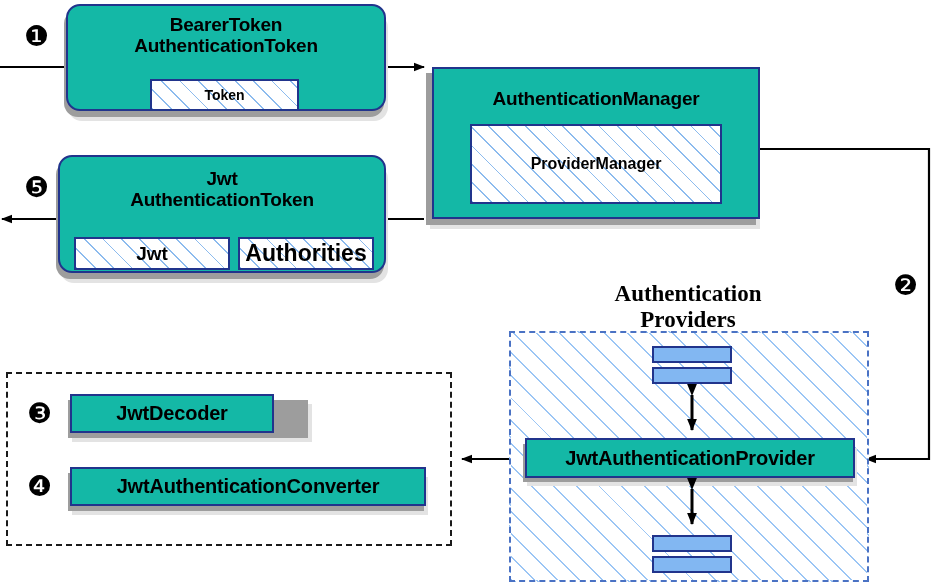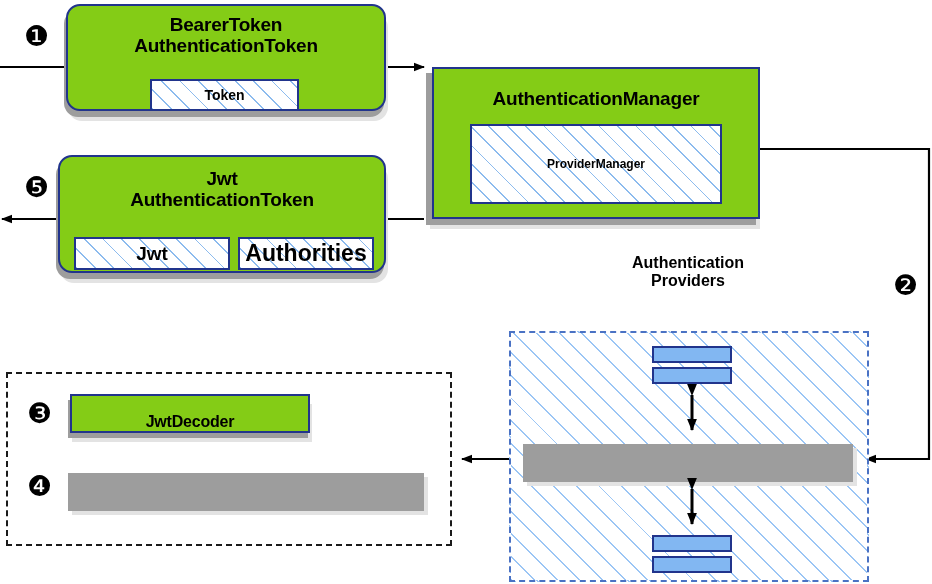--- a/index.html
+++ b/index.html
@@ -26,21 +26,21 @@
     height: 584px;
     pointer-events: none;
   }
   svg.layer.top { z-index: 40; }
   svg.layer.bottom { z-index: 1; }
 
   
   .node {
     position: absolute;
     box-sizing: border-box;
-    background: #84cc16;
+    background: #14b8a6;
     border: 2px solid #21348c;
     color: #000000;
     font-weight: bold;
     display: flex;
     flex-direction: column;
     align-items: center;
     justify-content: flex-start;
     text-align: center;
     z-index: 20;
   }
@@ -176,39 +176,39 @@
 
     <g>
       <line x1="66" y1="219" x2="2" y2="219" stroke="#000000" stroke-width="2.2" marker-end="url(#arrowL)"></line>
     </g>
   </svg>
 
   <div class="dashed-hatched" style="left:509px; top:331px; width:360px; height:251px;"></div>
 
   <div class="dashed-plain" style="left:6px; top:372px; width:446px; height:174px;"></div>
 
-  <div class="label" style="left:578px; top:254px; width:220px; font-size:16px;">Authentication
+  <div class="label" style="left:578px; top:281px; width:220px; font-size:23px;font-family:Liberation Serif, serif;">Authentication
 Providers</div>
 
   <div class="shadow-outer rounded" style="left:68px; top:14px; width:320px; height:107px;"></div>
   <div class="shadow-inner rounded" style="left:64px; top:10px; width:320px; height:107px;"></div>
   <div class="node rounded" style="left:66px; top:4px; width:320px; height:107px; font-size:19px; padding-top:8px;">
     <div class="title">BearerToken
 AuthenticationToken</div>
   </div>
   <div class="hatchbox" style="left:150px; top:79px; width:149px; height:32px; font-size:14px;">
     <span>Token</span>
   </div>
 
   <div class="shadow-outer" style="left:430px; top:77px; width:330px; height:152px;"></div>
   <div class="shadow-inner" style="left:426px; top:73px; width:330px; height:152px;"></div>
   <div class="node" style="left:432px; top:67px; width:328px; height:152px; font-size:19px; padding-top:19px;">
     <div class="title">AuthenticationManager</div>
   </div>
-  <div class="hatchbox" style="left:470px; top:124px; width:252px; height:80px; font-size:12px;">
+  <div class="hatchbox" style="left:470px; top:124px; width:252px; height:80px; font-size:16px;">
     <span>ProviderManager</span>
   </div>
 
   <div class="shadow-outer rounded" style="left:60px; top:165px; width:328px; height:118px;"></div>
   <div class="shadow-inner rounded" style="left:56px; top:161px; width:328px; height:118px;"></div>
   <div class="node rounded" style="left:58px; top:155px; width:328px; height:118px; font-size:19px; padding-top:11px;">
     <div class="title">Jwt
 AuthenticationToken</div>
   </div>
   <div class="hatchbox" style="left:74px; top:237px; width:156px; height:33px; font-size:19px;">
@@ -216,32 +216,38 @@
   </div>
   <div class="hatchbox" style="left:238px; top:237px; width:136px; height:33px; font-size:23px;">
     <span>Authorities</span>
   </div>
 
   <div class="bar" style="left:652px; top:346px; width:80px; height:17px;"></div>
   <div class="bar" style="left:652px; top:367px; width:80px; height:17px;"></div>
 
   <div class="shadow-outer" style="left:527px; top:448px; width:330px; height:38px;"></div>
   <div class="shadow-inner" style="left:523px; top:444px; width:330px; height:38px;"></div>
+  <div class="node" style="left:525px; top:438px; width:330px; height:40px; font-size:20px; justify-content:center;">
+    <div class="title">JwtAuthenticationProvider</div>
+  </div>
 
   <div class="bar" style="left:652px; top:535px; width:80px; height:17px;"></div>
   <div class="bar" style="left:652px; top:556px; width:80px; height:17px;"></div>
 
   <div class="shadow-outer" style="left:72px; top:404px; width:240px; height:38px;"></div>
   <div class="shadow-inner" style="left:68px; top:400px; width:240px; height:38px;"></div>
-  <div class="node" style="left:70px; top:394px; width:240px; height:39px; font-size:16px; justify-content:flex-end;">
+  <div class="node" style="left:70px; top:394px; width:204px; height:39px; font-size:20px; justify-content:center;">
     <div class="title">JwtDecoder</div>
   </div>
 
   <div class="shadow-outer" style="left:72px; top:477px; width:356px; height:38px;"></div>
   <div class="shadow-inner" style="left:68px; top:473px; width:356px; height:38px;"></div>
+  <div class="node" style="left:70px; top:467px; width:356px; height:39px; font-size:20px; justify-content:center;">
+    <div class="title">JwtAuthenticationConverter</div>
+  </div>
 
   <svg class="layer top" viewBox="0 0 932 584">
     <g>
       <line x1="692" y1="395" x2="692" y2="430" stroke="#000000" stroke-width="3" marker-start="url(#arrowUp)" marker-end="url(#arrowUp)"></line>
     </g>
     <g>
       <line x1="692" y1="489" x2="692" y2="524" stroke="#000000" stroke-width="3" marker-start="url(#arrowUp)" marker-end="url(#arrowUp)"></line>
     </g>
     <defs>
       <marker id="arrowUp2" markerWidth="13" markerHeight="13" refX="11" refY="5.5" orient="auto" markerUnits="userSpaceOnUse">

